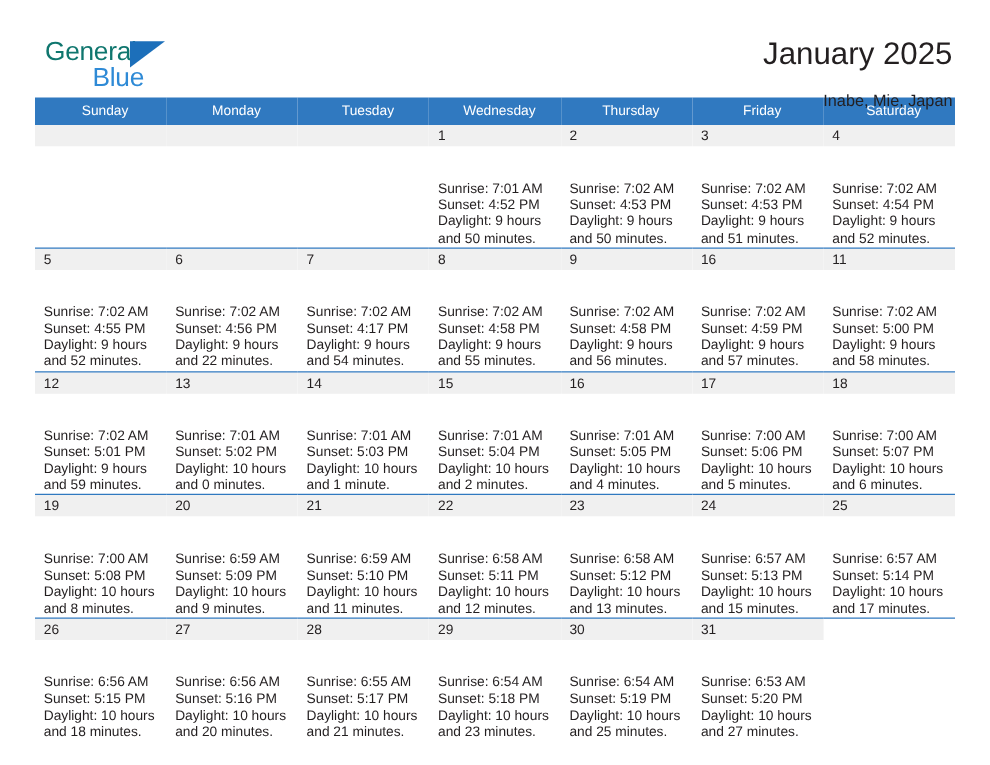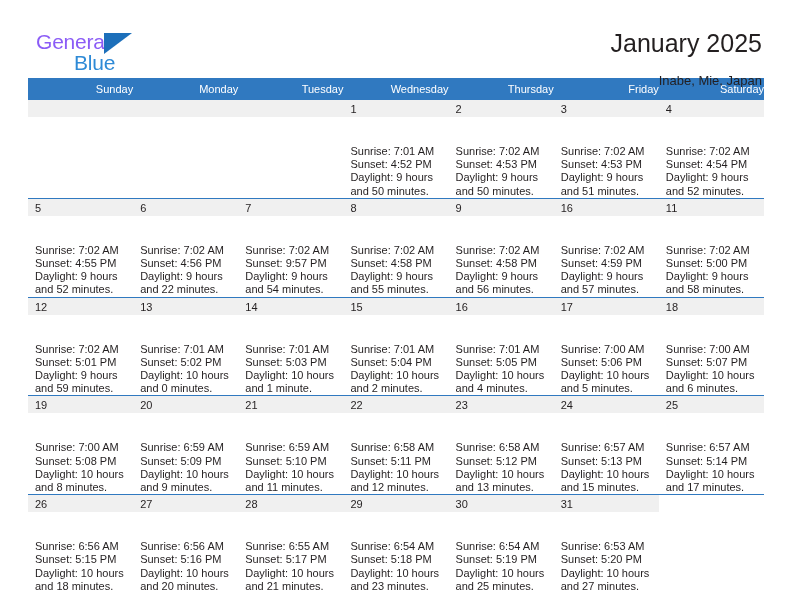--- a/index.html
+++ b/index.html
@@ -36,21 +36,21 @@
     width: 120px;
     height: 52px;
     flex: 0 0 auto;
   }
   .brand-general {
     position: absolute;
     left: 8px;
     top: 2px;
     font-size: 21px;
     letter-spacing: -0.2px;
-    color: #8b5cf6;
+    color: #0f766e;
     font-family: "Liberation Sans", sans-serif;
   }
   .brand-tri {
     position: absolute;
     left: 76px;
     top: 5px;
     width: 0;
     height: 0;
     border-left: 28px solid #1c6fba;
     border-bottom: 21px solid transparent;
@@ -89,21 +89,21 @@
     width: 736px;
     border-collapse: collapse;
     table-layout: fixed;
     margin-top: 6px;
   }
   .cal th {
     background: #3079c0;
     color: #ffffff;
     font-size: 11px;
     font-weight: normal;
-    text-align: right;
+    text-align: center;
     padding: 5px 0 5px 7px;
     height: 19px;
     box-sizing: border-box;
     border: none;
   }
   .cal td {
     width: 105.14px;
     height: 90px;
     vertical-align: top;
     padding: 0;
@@ -238,21 +238,21 @@
               <div>Sunrise: 7:02 AM</div>
               <div>Sunset: 4:56 PM</div>
               <div>Daylight: 9 hours</div>
               <div>and 22 minutes.</div>
             </div>
           </td>
           <td class="">
             <span class="daynum">7</span>
             <div class="info">
               <div>Sunrise: 7:02 AM</div>
-              <div>Sunset: 9:57 PM</div>
+              <div>Sunset: 4:17 PM</div>
               <div>Daylight: 9 hours</div>
               <div>and 54 minutes.</div>
             </div>
           </td>
           <td class="">
             <span class="daynum">8</span>
             <div class="info">
               <div>Sunrise: 7:02 AM</div>
               <div>Sunset: 4:58 PM</div>
               <div>Daylight: 9 hours</div>

